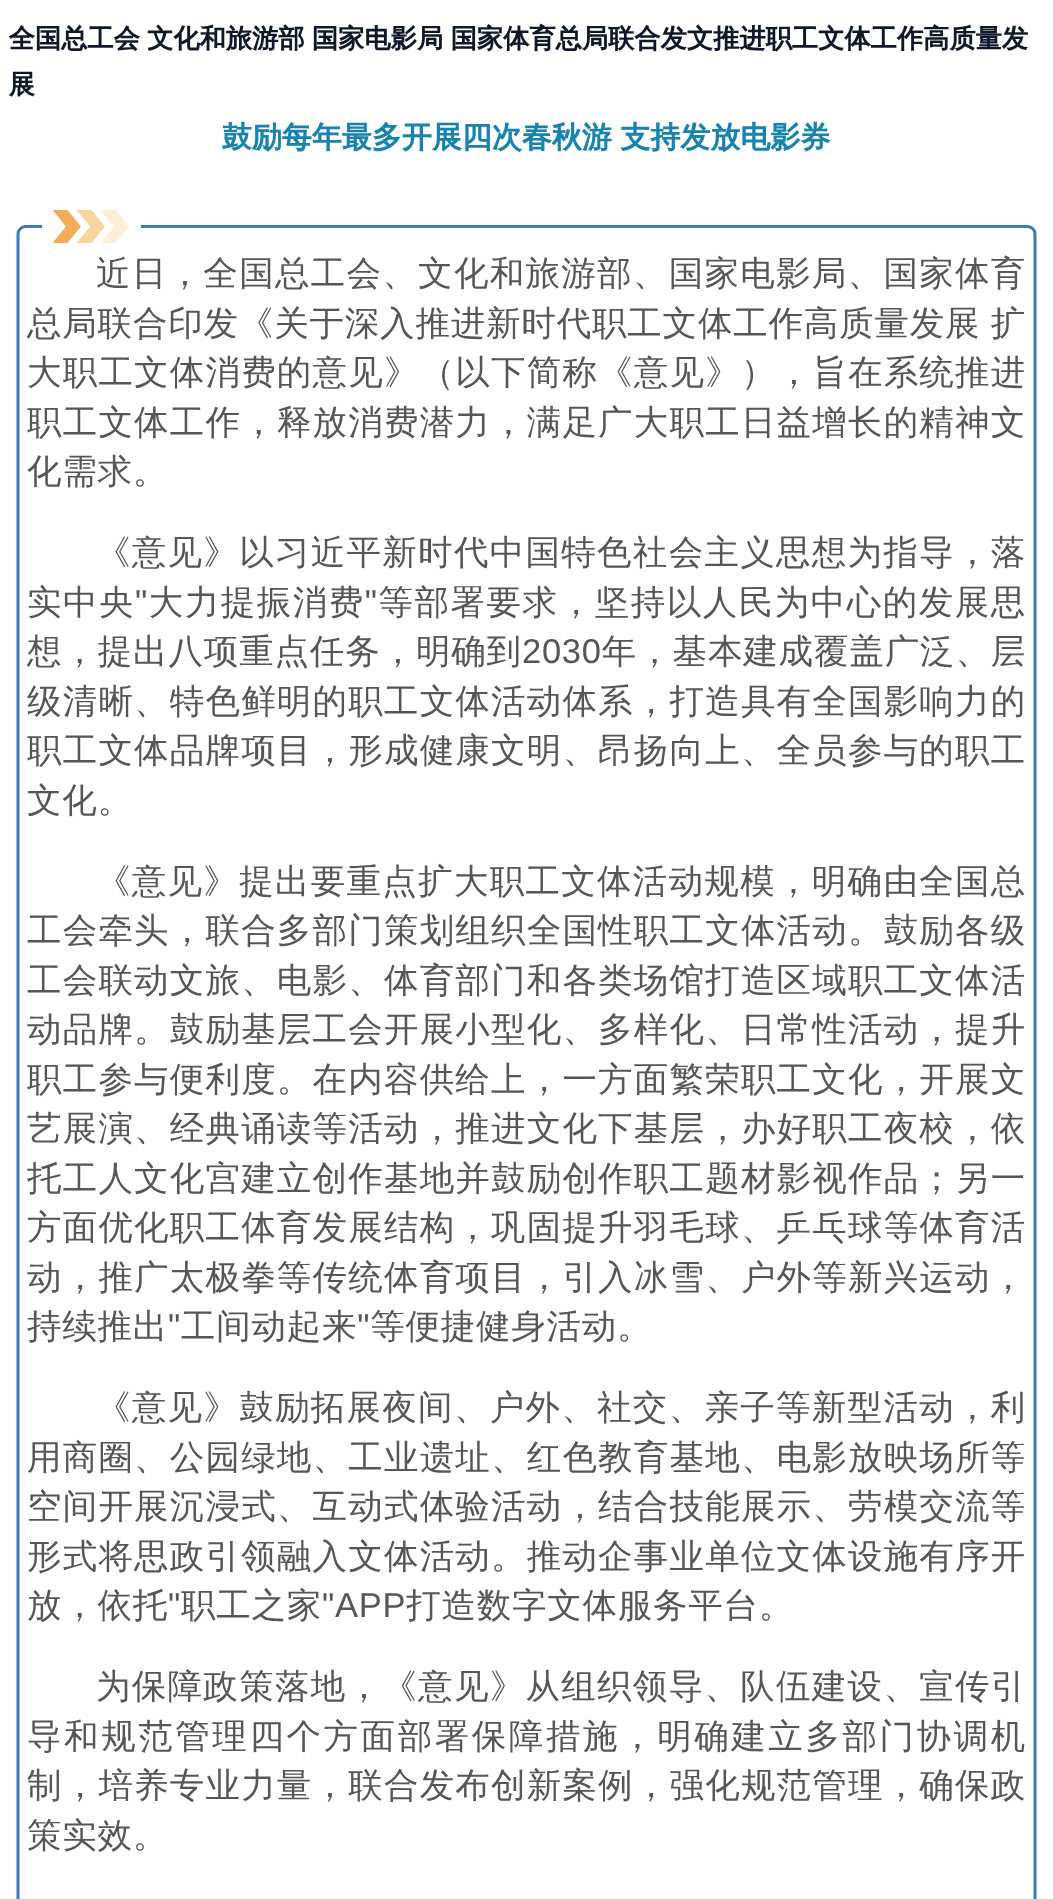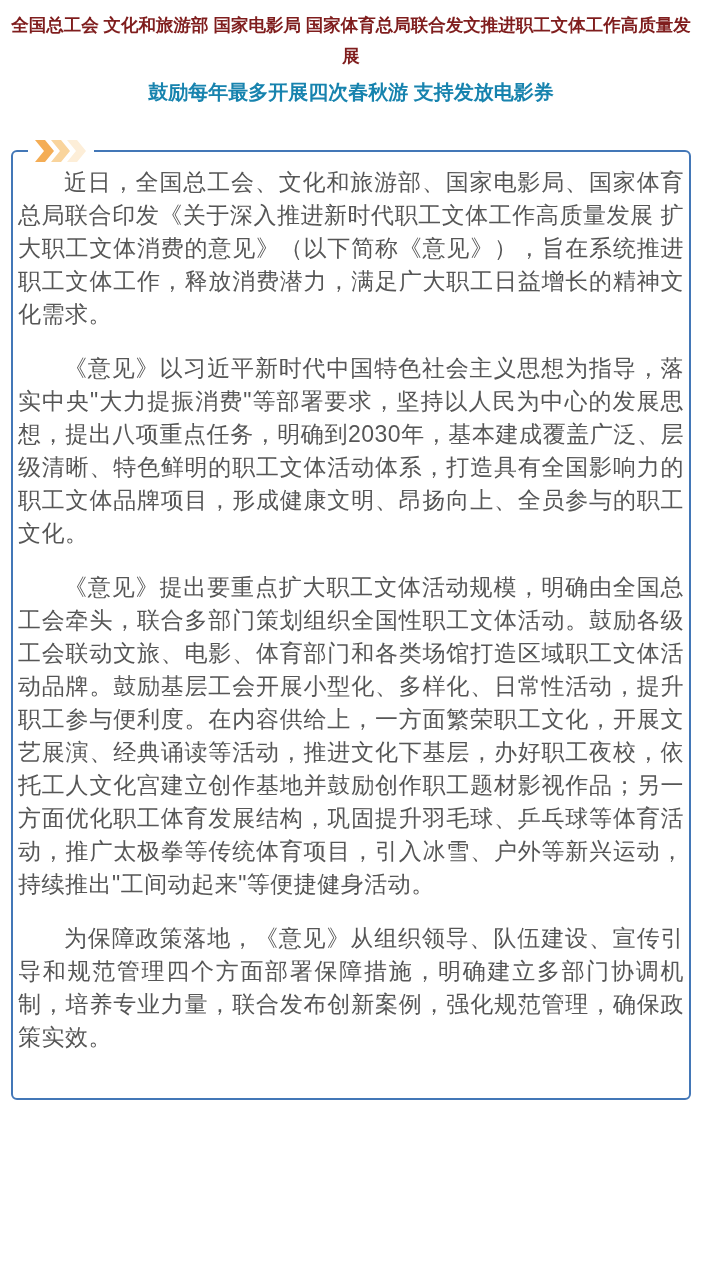--- a/index.html
+++ b/index.html
@@ -7,24 +7,23 @@
   body {
     width: 702px;
     min-height: 1266px;
     font-family: "Liberation Sans", "DejaVu Sans", sans-serif;
     position: relative;
   }
 
   
   .header { padding: 10px 6px 0 6px; }
   .article-title {
-    color: #7f1d1d;
+    color: #0f172a;
     font-size: 17.5px;
     font-weight: bold;
-    text-align: center;
     line-height: 31px;
     word-break: break-all;
   }
   .article-subtitle {
     color: #1783ae;
     font-size: 20px;
     font-weight: bold;
     text-align: center;
     line-height: 22px;
     margin-top: 9px;
@@ -75,15 +74,16 @@
       <path d="M1 1 L11 1 L20 12 L11 23 L1 23 L10 12 Z" fill="#f4ad55"></path>
       <path d="M17 1 L27 1 L36 12 L27 23 L17 23 L26 12 Z" fill="#f9d49c"></path>
       <path d="M33 1 L43 1 L52 12 L43 23 L33 23 L42 12 Z" fill="#fdeed8"></path>
     </svg>
   </span>
 
   <div class="article-body">
       <p class="para">近日，全国总工会、文化和旅游部、国家电影局、国家体育总局联合印发《关于深入推进新时代职工文体工作高质量发展 扩大职工文体消费的意见》（以下简称《意见》），旨在系统推进职工文体工作，释放消费潜力，满足广大职工日益增长的精神文化需求。</p>
       <p class="para">《意见》以习近平新时代中国特色社会主义思想为指导，落实中央"大力提振消费"等部署要求，坚持以人民为中心的发展思想，提出八项重点任务，明确到2030年，基本建成覆盖广泛、层级清晰、特色鲜明的职工文体活动体系，打造具有全国影响力的职工文体品牌项目，形成健康文明、昂扬向上、全员参与的职工文化。</p>
       <p class="para">《意见》提出要重点扩大职工文体活动规模，明确由全国总工会牵头，联合多部门策划组织全国性职工文体活动。鼓励各级工会联动文旅、电影、体育部门和各类场馆打造区域职工文体活动品牌。鼓励基层工会开展小型化、多样化、日常性活动，提升职工参与便利度。在内容供给上，一方面繁荣职工文化，开展文艺展演、经典诵读等活动，推进文化下基层，办好职工夜校，依托工人文化宫建立创作基地并鼓励创作职工题材影视作品；另一方面优化职工体育发展结构，巩固提升羽毛球、乒乓球等体育活动，推广太极拳等传统体育项目，引入冰雪、户外等新兴运动，持续推出"工间动起来"等便捷健身活动。</p>
+      <p class="para">《意见》鼓励拓展夜间、户外、社交、亲子等新型活动，利用商圈、公园绿地、工业遗址、红色教育基地、电影放映场所等空间开展沉浸式、互动式体验活动，结合技能展示、劳模交流等形式将思政引领融入文体活动。推动企事业单位文体设施有序开放，依托"职工之家"APP打造数字文体服务平台。</p>
       <p class="para">为保障政策落地，《意见》从组织领导、队伍建设、宣传引导和规范管理四个方面部署保障措施，明确建立多部门协调机制，培养专业力量，联合发布创新案例，强化规范管理，确保政策实效。</p>
     </div>
 </div>
 
 </body></html>

